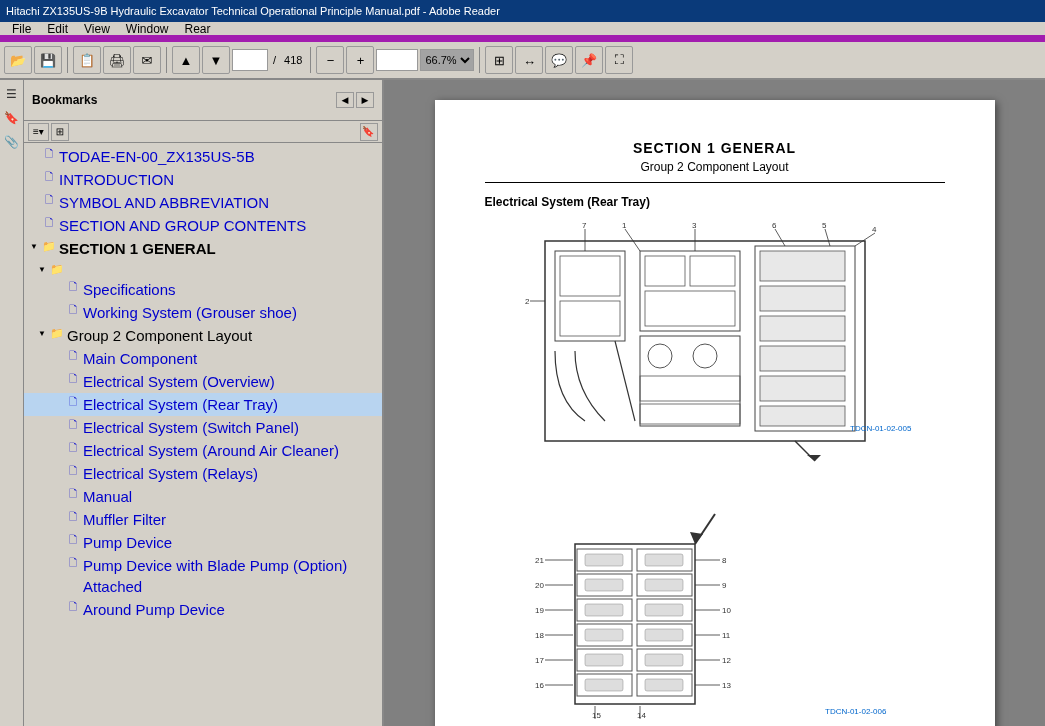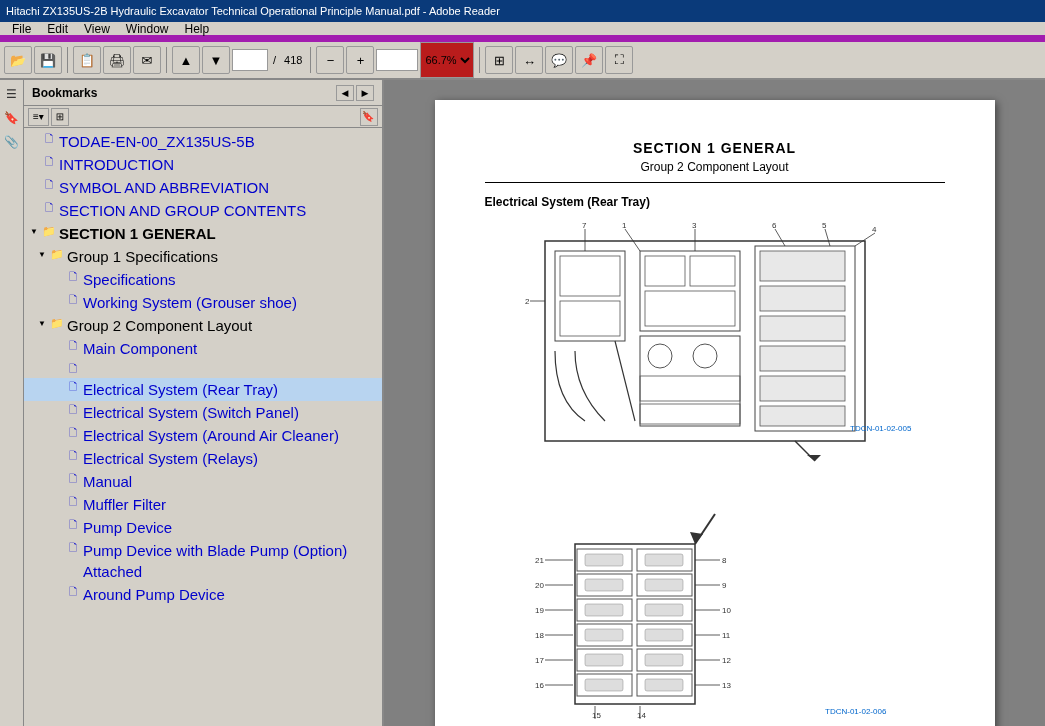--- a/index.html
+++ b/index.html
@@ -59,24 +59,24 @@
     }
     .tb-of { font-size: 11px; padding: 0 3px; }
     .tb-zoom-input {
       width: 42px; height: 22px;
       border: 1px solid #999;
       text-align: center;
       font-size: 11px;
       background: white;
     }
     .tb-zoom-select {
-      height: 36px;
+      height: 22px;
       border: 1px solid #999;
       font-size: 11px;
-      background: #b91c1c;
+      background: #a3a3a3;
     }
     .tb-group { display: flex; align-items: center; gap: 2px; }
     .tb-divider { width: 1px; background: #888; height: 26px; margin: 0 3px; }
 
     
     #main {
       display: flex;
       height: calc(726px - 22px - 20px - 38px);
     }
 
@@ -103,21 +103,21 @@
     #bookmarks-panel {
       width: 360px;
       background: #d4d0c8;
       border-right: 2px solid #888;
       display: flex;
       flex-direction: column;
     }
     #bookmarks-header {
       background: #d4d0c8;
       border-bottom: 1px solid #888;
-      padding: 12px 8px;
+      padding: 20px 8px;
       display: flex;
       align-items: center;
       justify-content: space-between;
       height: 26px;
     }
     #bookmarks-title {
       font-size: 12px;
       font-weight: bold;
     }
     .bm-header-btns { display: flex; gap: 2px; }
@@ -251,29 +251,29 @@
 
     
     #bookmarks-tree::-webkit-scrollbar { width: 14px; }
     #bookmarks-tree::-webkit-scrollbar-track { background: #d4d0c8; }
     #bookmarks-tree::-webkit-scrollbar-thumb { background: #a0a0a0; border: 1px solid #888; }
   </style>
 </head>
 <body>
 
 <div id="titlebar">
-  <span>Hitachi ZX135US-2B Hydraulic Excavator Technical Operational Principle Manual.pdf - Adobe Reader</span>
+  <span>Hitachi ZX135US-9B Hydraulic Excavator Technical Operational Principle Manual.pdf - Adobe Reader</span>
 </div>
 
 <div id="menubar">
   <span class="menu-item">File</span>
   <span class="menu-item">Edit</span>
   <span class="menu-item">View</span>
   <span class="menu-item">Window</span>
-  <span class="menu-item">Help</span>
+  <span class="menu-item">Rear</span>
 </div>
 
 <div id="toolbar">
   <div class="tb-group">
     <button class="tb-btn" title="Open">📂</button>
     <button class="tb-btn" title="Save">💾</button>
   </div>
   <div class="tb-divider"></div>
   <div class="tb-group">
     <button class="tb-btn">📋</button>
@@ -361,21 +361,20 @@
 
       <div class="bm-item">
         <div class="bm-expand" style="font-size:8px;">▼</div>
         <div class="bm-icon" style="font-size:11px;">📁</div>
         <span class="bm-label black bold">SECTION 1 GENERAL</span>
       </div>
 
       <div class="bm-item bm-indent-1">
         <div class="bm-expand" style="font-size:8px;">▼</div>
         <div class="bm-icon" style="font-size:11px;">📁</div>
-        <span class="bm-label black">Group 1 Specifications</span>
       </div>
 
       <div class="bm-item bm-indent-2">
         <div class="bm-expand"></div>
         <div class="bm-icon bm-page-icon">🗋</div>
         <span class="bm-label">Specifications</span>
       </div>
 
       <div class="bm-item bm-indent-2">
         <div class="bm-expand"></div>
@@ -391,20 +390,21 @@
 
       <div class="bm-item bm-indent-2">
         <div class="bm-expand"></div>
         <div class="bm-icon bm-page-icon">🗋</div>
         <span class="bm-label">Main Component</span>
       </div>
 
       <div class="bm-item bm-indent-2">
         <div class="bm-expand"></div>
         <div class="bm-icon bm-page-icon">🗋</div>
+        <span class="bm-label">Electrical System (Overview)</span>
       </div>
 
       <div class="bm-item bm-indent-2 selected">
         <div class="bm-expand"></div>
         <div class="bm-icon bm-page-icon">🗋</div>
         <span class="bm-label">Electrical System (Rear Tray)</span>
       </div>
 
       <div class="bm-item bm-indent-2">
         <div class="bm-expand"></div>

